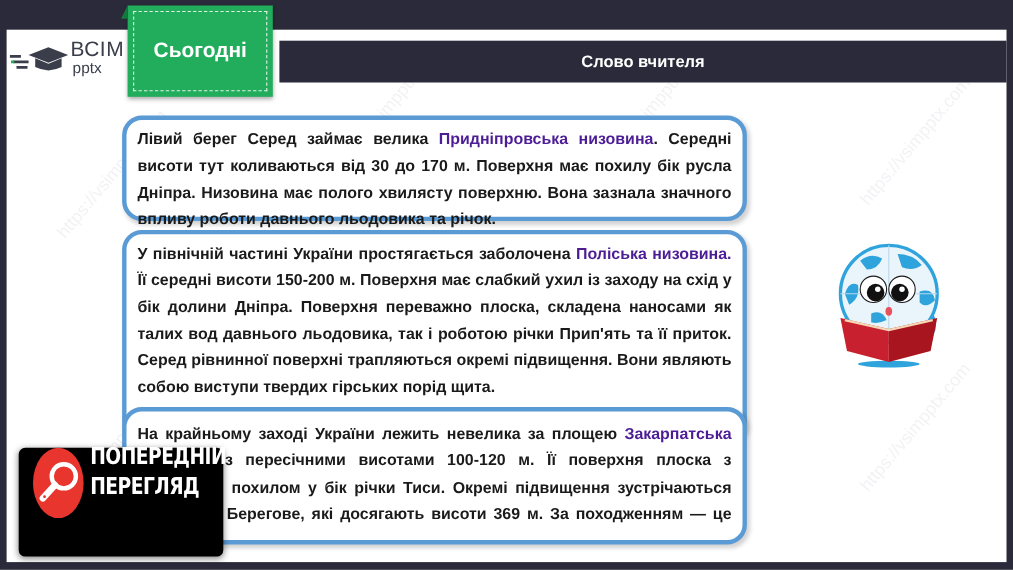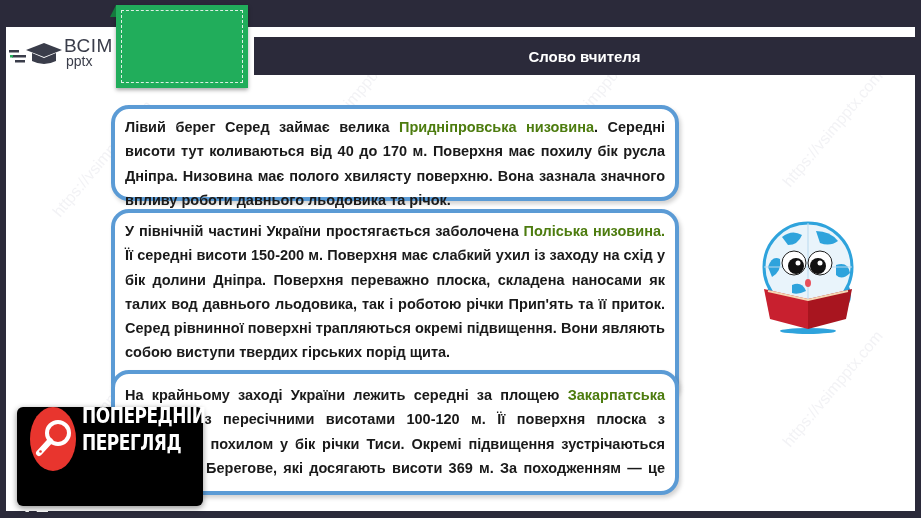--- a/index.html
+++ b/index.html
@@ -49,21 +49,21 @@
 
   .text-box {
     position: absolute; left: 111px; width: 568px;
     border: 4px solid #5b9bd5; border-radius: 18px; background: #ffffff;
     padding: 6px 10px 6px 10px;
     box-sizing: border-box;
     box-shadow: 2px 3px 4px rgba(0,0,0,0.18);
     font-size: 14.5px; font-weight: bold; color: #1a1a1a;
     line-height: 24.3px; text-align: justify;
   }
-  .text-box .hl { color: #4d7c0f; }
+  .text-box .hl { color: #4c1d95; }
   #box1 { top: 105px; height: 96px; }
   #box2 { top: 209px; height: 192px; }
   #box3 { top: 370px; height: 125px; padding-top: 9px; }
 
   .mascot { position: absolute; left: 752px; top: 215px; width: 112px; height: 120px; }
 
   .sidebar-peek {
     position: absolute; left: 0; top: 440px; width: 28px; height: 78px;
     color: #ffffff; font-size: 18px;
   }
@@ -120,37 +120,38 @@
     </svg>
   </span>
   <span class="logo-text">
     <span class="big">ВСІМ</span>
     <span class="small">pptx</span>
   </span>
 </div>
 
 <div class="today-badge">
   <div class="today-inner">
+    <span class="today-label">Сьогодні</span>
   </div>
 </div>
 
 <div class="title-bar">
   <span>Слово вчителя</span>
 </div>
 
 <div class="text-box" id="box1">
-  <span>Лівий берег Серед займає велика </span><span class="hl">Придніпровська низовина</span><span>. Середні висоти тут коливаються від 40 до 170 м. Поверхня має похилу бік русла Дніпра. Низовина має полого хвилясту поверхню. Вона зазнала значного впливу роботи давнього льодовика та річок.</span>
+  <span>Лівий берег Серед займає велика </span><span class="hl">Придніпровська низовина</span><span>. Середні висоти тут коливаються від 30 до 170 м. Поверхня має похилу бік русла Дніпра. Низовина має полого хвилясту поверхню. Вона зазнала значного впливу роботи давнього льодовика та річок.</span>
 </div>
 
 <div class="text-box" id="box2">
   <span>У північній частині України простягається заболочена </span><span class="hl">Поліська низовина.</span><span> Її середні висоти 150-200 м. Поверхня має слабкий ухил із заходу на схід у бік долини Дніпра. Поверхня переважно плоска, складена наносами як талих вод давнього льодовика, так і роботою річки Прип'ять та її приток. Серед рівнинної поверхні трапляються окремі підвищення. Вони являють собою виступи твердих гірських порід щита.</span>
 </div>
 
 <div class="text-box" id="box3">
-  <span>На крайньому заході України лежить середні за площею </span><span class="hl">Закарпатська</span><span> низовина з пересічними висотами 100-120 м. Її поверхня плоска з невеликим похилом у бік річки Тиси. Окремі підвищення зустрічаються біля міста Берегове, які досягають висоти 369 м. За походженням — це вулкани.</span>
+  <span>На крайньому заході України лежить невелика за площею </span><span class="hl">Закарпатська</span><span> низовина з пересічними висотами 100-120 м. Її поверхня плоска з невеликим похилом у бік річки Тиси. Окремі підвищення зустрічаються біля міста Берегове, які досягають висоти 369 м. За походженням — це вулкани.</span>
 </div>
 
 <div class="mascot">
   <svg width="112" height="120" viewBox="0 0 112 120">
     <ellipse cx="22" cy="80" rx="7" ry="12" fill="#2ea3dc"></ellipse>
     <ellipse cx="92" cy="80" rx="7" ry="12" fill="#2ea3dc"></ellipse>
     <circle cx="56" cy="52" r="44" fill="#e9f4fb" stroke="#2ea3dc" stroke-width="3"></circle>
     <path d="M30 22 Q40 14 50 20 Q46 30 36 30 Z" fill="#2ea3dc"></path>
     <path d="M64 16 Q78 16 86 26 Q78 32 68 28 Z" fill="#2ea3dc"></path>
     <path d="M16 52 Q20 40 28 44 Q30 56 20 62 Z" fill="#2ea3dc"></path>

